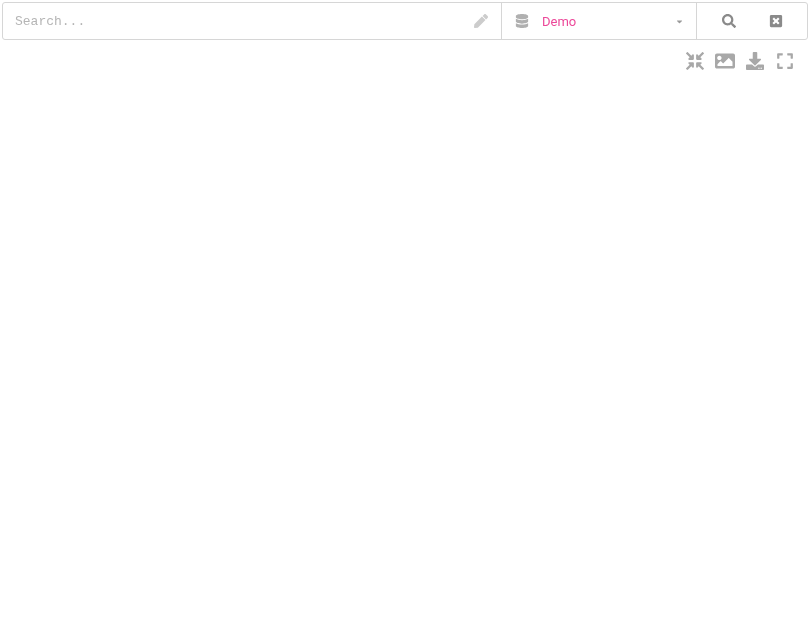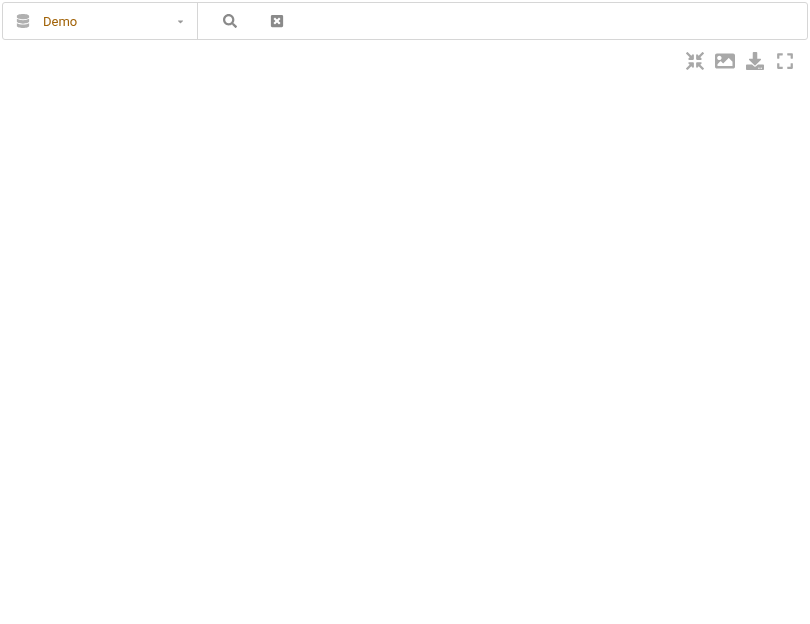--- a/index.html
+++ b/index.html
@@ -69,21 +69,21 @@
       width: 16px;
       height: 16px;
       margin-right: 12px;
       display: flex;
       align-items: center;
       justify-content: center;
     }
     .database-label {
       flex: 1;
       font-size: 13px;
-      color: #a16207;
+      color: #ec4899;
     }
     .caret-icon {
       color: #9a9a9a;
       width: 10px;
       height: 10px;
       display: flex;
       align-items: center;
       justify-content: center;
     }
     .actions-section {
@@ -129,20 +129,28 @@
       height: calc(100% - 90px);
     }
     svg {
       display: block;
     }
   </style>
 </head>
 <body>
 
 <div class="topbar">
+  <div class="search-section">
+    <input type="text" class="search-input" placeholder="Search..." style="">
+    <span class="pen-icon">
+      <svg width="14" height="14" viewBox="0 0 512 512" fill="currentColor">
+        <path d="M290.74 93.24l128.02 128.02-277.99 277.99-114.14 12.6C11.35 513.54-1.56 500.62.14 485.34l12.7-114.22 277.9-277.88zm207.2-19.06l-60.11-60.11c-18.75-18.75-49.16-18.75-67.91 0l-56.55 56.55 128.02 128.02 56.55-56.55c18.75-18.76 18.75-49.16 0-67.91z"></path>
+      </svg>
+    </span>
+  </div>
   <div class="database-section">
     <span class="database-icon">
       <svg width="14" height="14" viewBox="0 0 448 512" fill="currentColor">
         <path d="M448 73.143v45.714C448 159.143 347.667 192 224 192S0 159.143 0 118.857V73.143C0 32.857 100.333 0 224 0s224 32.857 224 73.143zM448 176v102.857C448 319.143 347.667 352 224 352S0 319.143 0 278.857V176c48.125 33.143 136.208 48.572 224 48.572S399.874 209.143 448 176zm0 160v102.857C448 479.143 347.667 512 224 512S0 479.143 0 438.857V336c48.125 33.143 136.208 48.572 224 48.572S399.874 369.143 448 336z"></path>
       </svg>
     </span>
     <span class="database-label">Demo</span>
     <span class="caret-icon">
       <svg width="9" height="9" viewBox="0 0 320 512" fill="currentColor">
         <path d="M31.3 192h257.3c17.8 0 26.7 21.5 14.1 34.1L174.1 354.8c-7.8 7.8-20.5 7.8-28.3 0L17.2 226.1C4.6 213.5 13.5 192 31.3 192z"></path>

